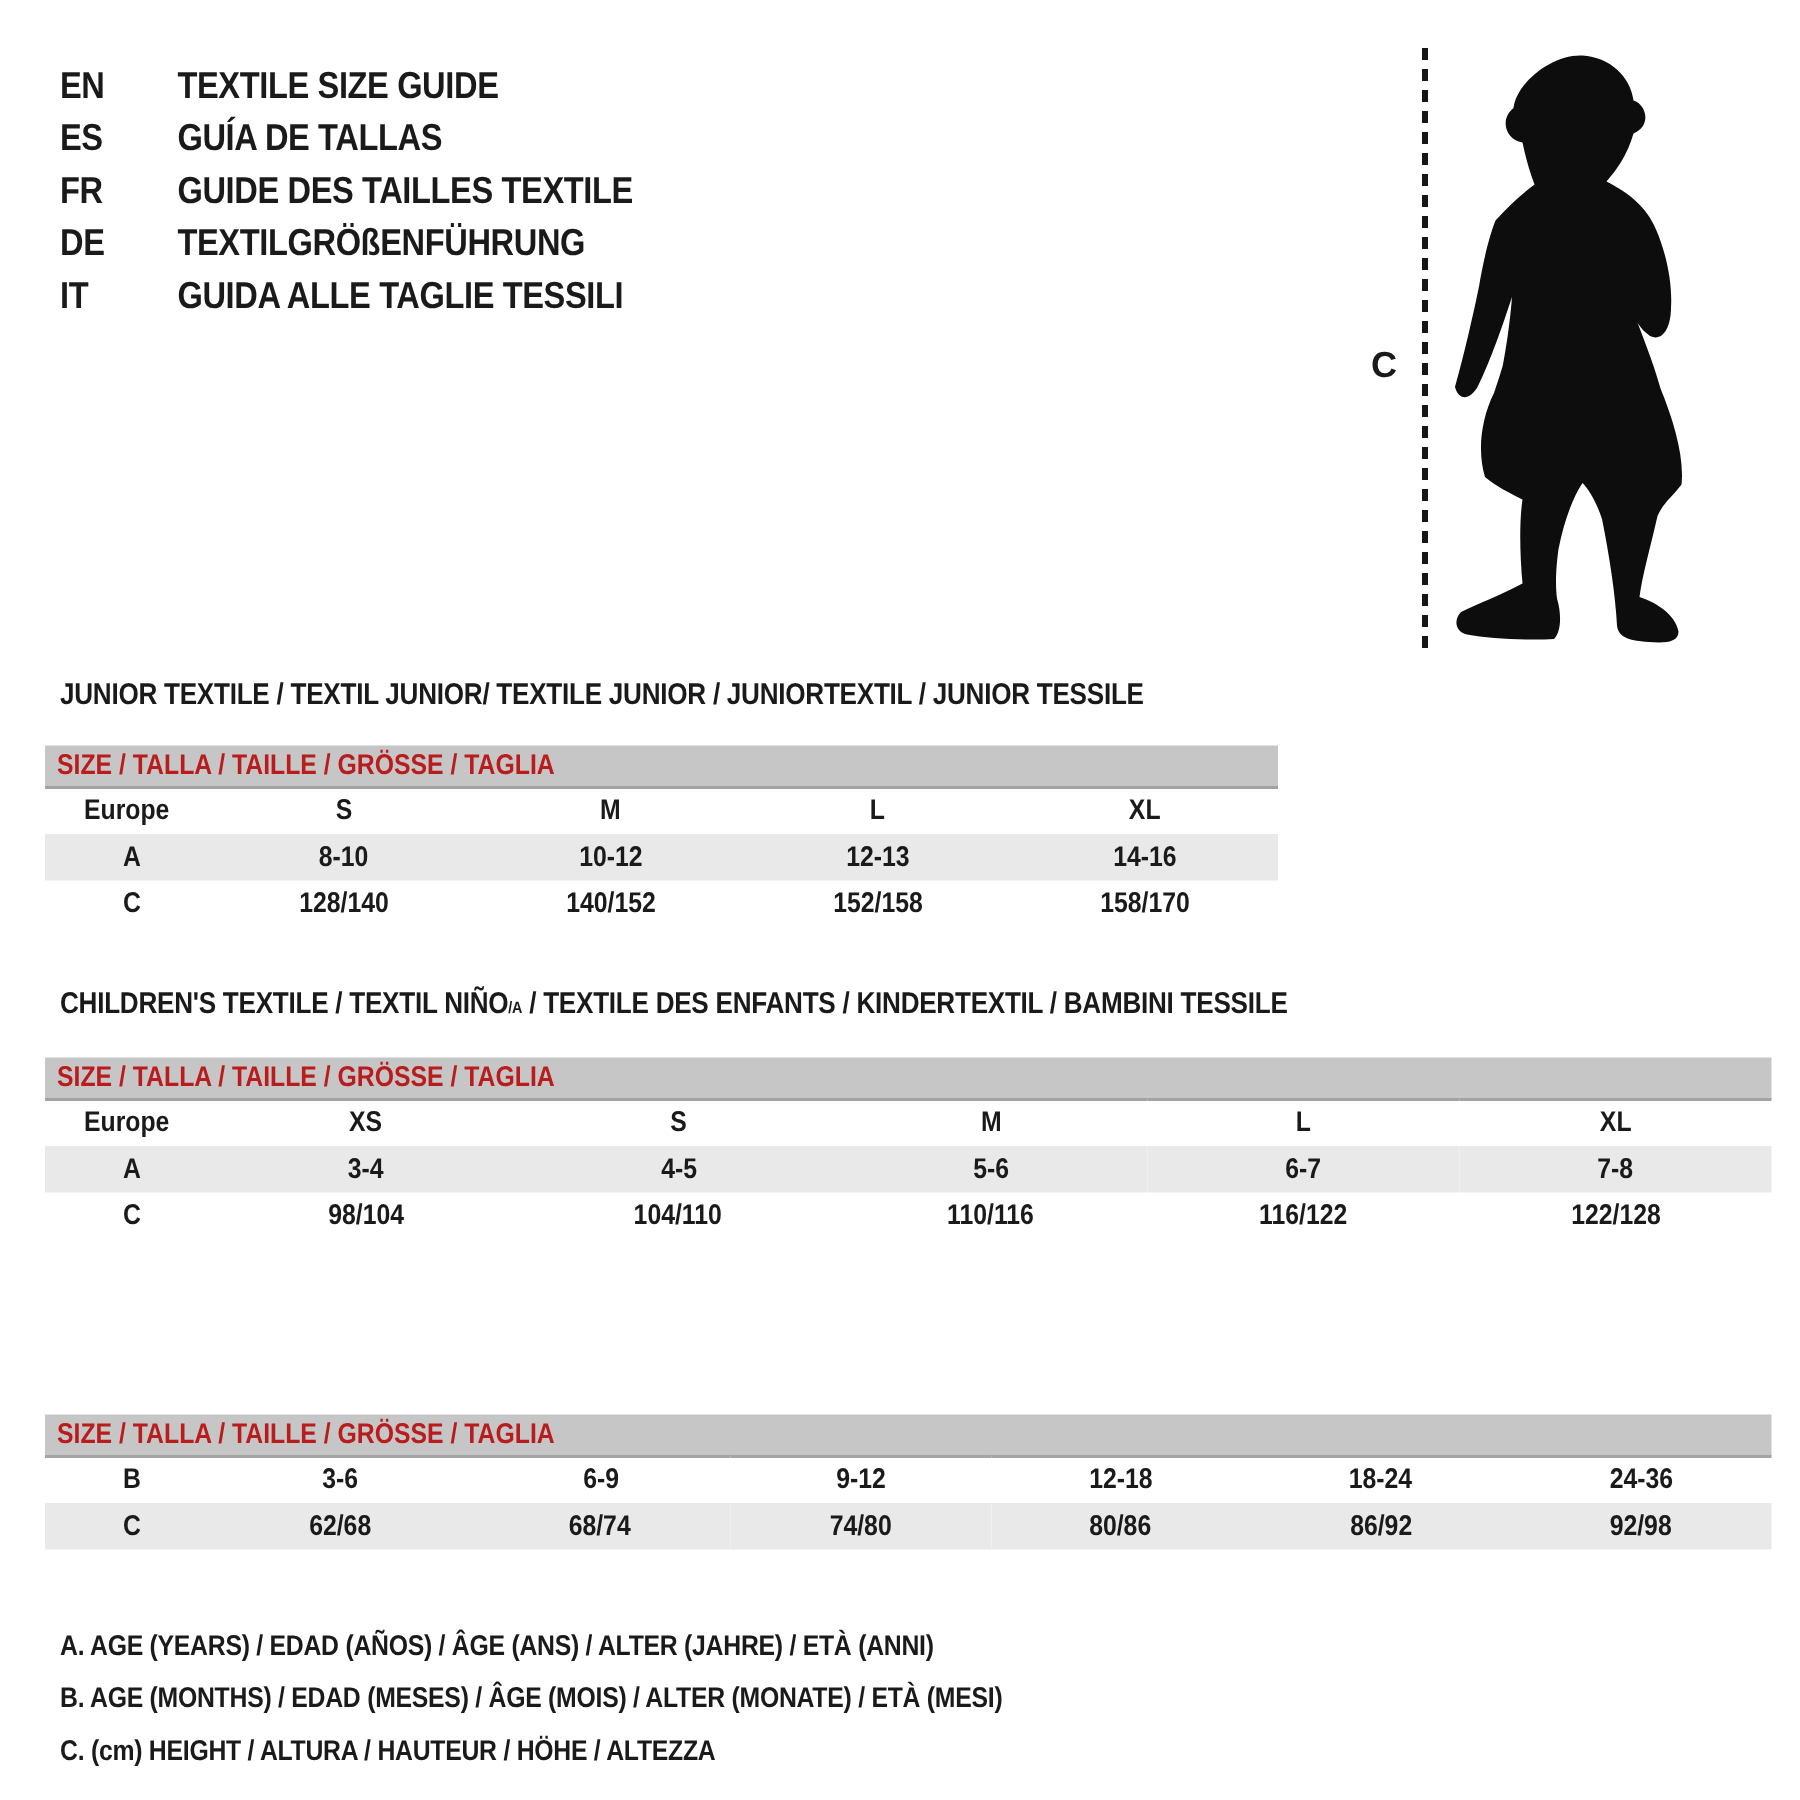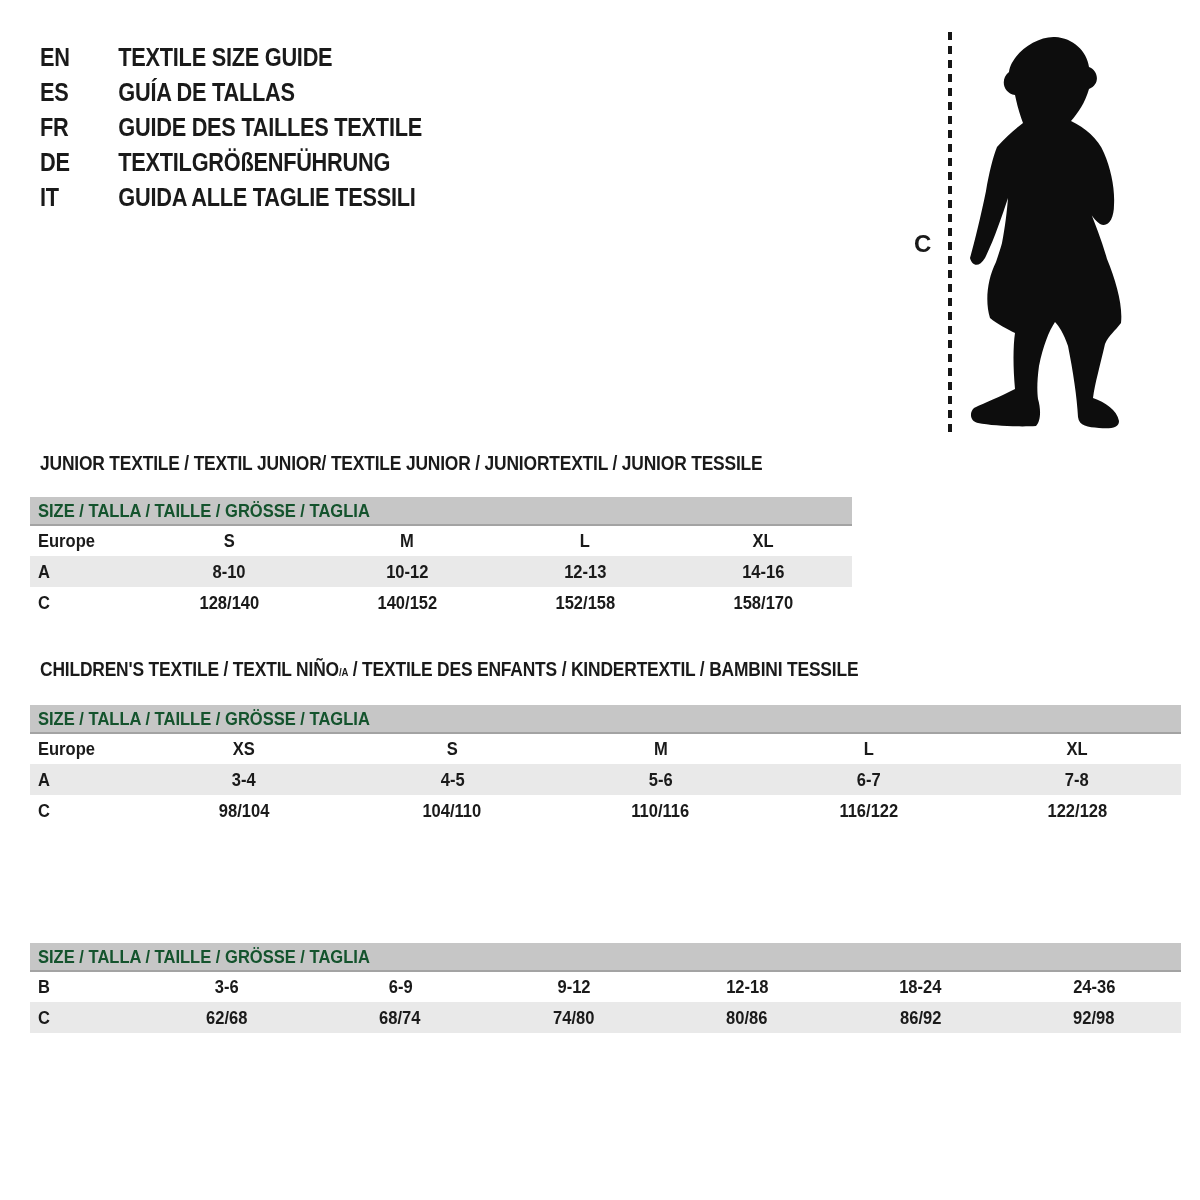--- a/index.html
+++ b/index.html
@@ -42,24 +42,24 @@
   
   table { border-collapse:collapse; table-layout:fixed; font-size:19px; font-weight:bold; position:absolute; }
   .tbl-junior   { left:30px; top:481px; width:822px; }
   .tbl-children { left:30px; top:689px; width:1151px; }
   .tbl-babies   { left:30px; top:927px; width:1151px; }
   col.lblcol { width:110px; }
   th.sizebar {
     background:#c6c6c6;
     border-bottom:2px solid #a3a3a3;
     height:28px; text-align:left; padding-left:8px;
-    font-size:19px; color:#14532d; font-weight:bold;
+    font-size:19px; color:#b91c1c; font-weight:bold;
   }
   td { height:31px; vertical-align:middle; text-align:center; padding:0; }
-  td.lbl { text-align:left; padding-left:8px; }
+  td.lbl { text-align:center; padding-left:8px; }
   tr.shaded { background:#e9e9e9; }
 
   
   .legend { position:absolute; left:40px; top:1064px; }
   .legend-line { height:35px; line-height:35px; font-size:19px; letter-spacing:-0.2px; }
 </style>
 </head>
 <body>
 
 <div class="page">
@@ -234,14 +234,19 @@
       <td><span class="cxc">62/68</span></td>
       <td><span class="cxc">68/74</span></td>
       <td><span class="cxc">74/80</span></td>
       <td><span class="cxc">80/86</span></td>
       <td><span class="cxc">86/92</span></td>
       <td><span class="cxc">92/98</span></td>
     </tr>
   </tbody>
     </table>
 
+  <div class="legend">
+    <div class="legend-line blockcx">A. AGE (YEARS) / EDAD (AÑOS) / ÂGE (ANS) / ALTER (JAHRE) / ETÀ (ANNI)</div>
+    <div class="legend-line blockcx">B. AGE (MONTHS) / EDAD (MESES) / ÂGE (MOIS) / ALTER (MONATE) / ETÀ (MESI)</div>
+    <div class="legend-line blockcx">C. (cm) HEIGHT / ALTURA / HAUTEUR / HÖHE / ALTEZZA</div>
+  </div>
 
 </div>
 
 </body></html>

